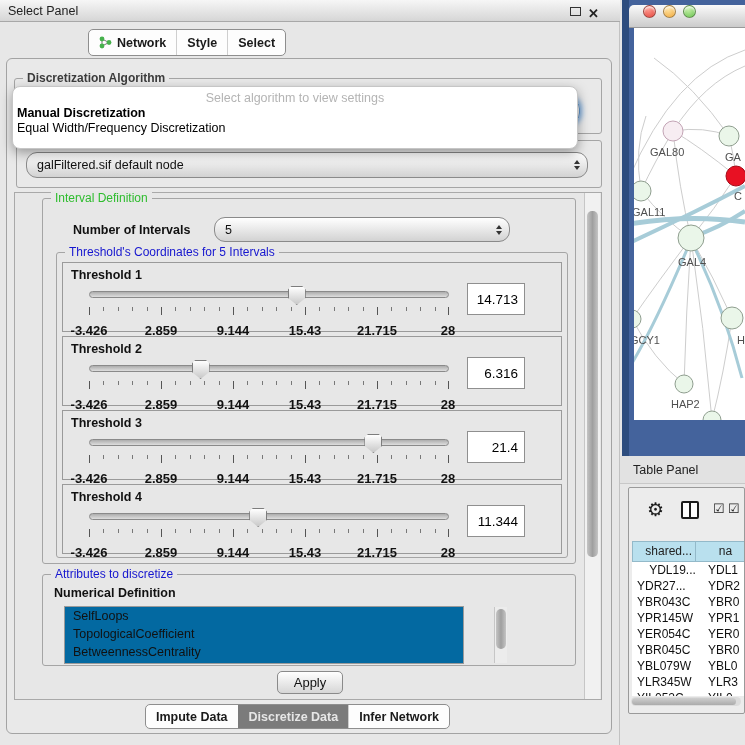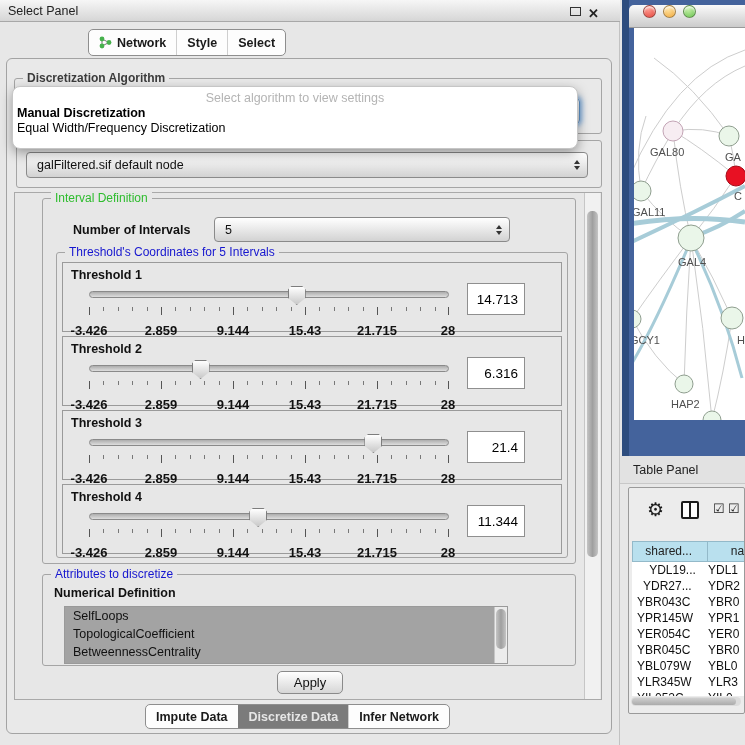--- a/index.html
+++ b/index.html
@@ -26,21 +26,21 @@
   .content-box { position:absolute; left:14px; top:192px; width:588px; height:508px; border:1px solid #a9a9a9; background:#e7e7e7; }
 
   
   .group { position:absolute; border:1px solid #a5a5a5; border-radius:3px; }
   .group-title { position:absolute; top:-8px; left:8px; background:#e9e9e9; padding:0 4px; font-size:12px; white-space:nowrap; }
   .t-green { color:#2dbc2d; }
   .t-blue  { color:#1515cf; }
   .t-dark  { color:#3c3c3c; font-weight:bold; }
 
   
-  .combo { position:absolute; background:linear-gradient(#ffffff,#d2d2d2); border:1px solid #8a8a8a; border-radius:4px;
+  .combo { position:absolute; background:linear-gradient(#ffffff,#d2d2d2); border:1px solid #8a8a8a; border-radius:11px;
     display:flex; align-items:center; font-size:12.5px; color:#111; padding:0 10px; }
   .combo .arrows { position:absolute; right:7px; top:50%; transform:translateY(-50%); display:flex; flex-direction:column; gap:2px; }
   .combo .arrows i { width:0; height:0; border-left:3.5px solid transparent; border-right:3.5px solid transparent; }
   .combo .arrows i.up { border-bottom:4px solid #333; }
   .combo .arrows i.dn { border-top:4px solid #333; }
   .combo.focus { box-shadow:0 0 5px 2px #79a9dc; border-color:#5d92c8; }
 
   
   .popup { position:absolute; left:12px; top:86px; width:566px; height:63px; background:#fff; border:1px solid #c6c6c6;
     border-radius:8px; box-shadow:0 4px 12px rgba(0,0,0,.35); z-index:30; }
@@ -60,21 +60,21 @@
   .thumb { position:absolute; top:23px; width:18px; height:19px; background:linear-gradient(#ffffff,#c9c9c9);
     border:1px solid #7d7d7d; clip-path:polygon(50% 100%,0 62%,0 20%,20% 0,80% 0,100% 20%,100% 62%); z-index:5; }
   .minors { position:absolute; left:26px; top:44px; width:360px; height:4px;
     background-image:repeating-linear-gradient(to right,#787878 0,#787878 1px,transparent 1px,transparent 4%); }
   .maj { position:absolute; top:44px; width:1px; height:8px; background:#555; }
   .slabel { position:absolute; top:53px; transform:translateX(-50%); font-size:13px; color:#111; font-weight:bold; white-space:nowrap;margin-top:7px; }
   .valbox { position:absolute; left:404px; top:20px; width:58px; height:32px; background:#fff; border:1px solid #8f8f8f;
     display:flex; align-items:center; justify-content:flex-end; padding-right:6px; font-size:13.5px; color:#000; }
 
   
-  .attr-list { position:absolute; left:64px; top:606px; width:444px; height:58px; background:#a3a3a3; border:1px solid #9a9a9a; overflow:hidden; }
+  .attr-list { position:absolute; left:64px; top:606px; width:400px; height:58px; background:#0369a1; border:1px solid #9a9a9a; overflow:hidden; }
   .attr-item { font-size:12.5px; color:#111; line-height:18px; padding-left:8px; white-space:nowrap; }
 
   .btn { position:absolute; background:linear-gradient(#ffffff,#d6d6d6); border:1px solid #8a8a8a; border-radius:5px;
     font-size:13px; color:#111; display:flex; align-items:center; justify-content:center; }
 
   
   #mac-window { position:absolute; left:622px; top:0; width:123px; height:456px; background:#44639c; }
   #mac-window .dark-edge { position:absolute; left:0; top:0; width:7px; height:456px; background:#2e4d7e; }
   .mac-titlebar { position:absolute; left:7px; top:5px; width:116px; height:23px; border-radius:5px 0 0 0;
     background:linear-gradient(#fafafa,#cbcbcb); border-bottom:1px solid #999; }
@@ -348,30 +348,30 @@
   </div>
 
   <div id="table-box">
     <div class="tp-toolbar">
       <span class="tp-gear">⚙</span>
       <span class="tp-cols"></span>
       <span class="tp-check" style="left:84px;">☑</span>
       <span class="tp-check" style="left:99px;">☑</span>
     </div>
     <div class="th-row">
-      <div class="th-cell" style="width:76px; text-align:right; padding-right:15px;">shared...</div>
+      <div class="th-cell" style="width:64px; text-align:right; padding-right:3px;">shared...</div>
       <div class="th-cell" style="width:60px; text-align:center; border-left:none;">na</div>
     </div>
     <div class="tbl-rows">
       <div class="tbl-row">
           <div class="tbl-cell" style="width:76px; padding-left:5px;text-align:center;">YDL19...</div>
           <div class="tbl-cell">YDL1</div>
         </div>
       <div class="tbl-row">
-          <div class="tbl-cell" style="width:76px; padding-left:11px;">YDR27...</div>
+          <div class="tbl-cell" style="width:76px; padding-left:5px;">YDR27...</div>
           <div class="tbl-cell">YDR2</div>
         </div>
       <div class="tbl-row">
           <div class="tbl-cell" style="width:76px; padding-left:5px;">YBR043C</div>
           <div class="tbl-cell">YBR0</div>
         </div>
       <div class="tbl-row">
           <div class="tbl-cell" style="width:76px; padding-left:5px;">YPR145W</div>
           <div class="tbl-cell">YPR1</div>
         </div>

